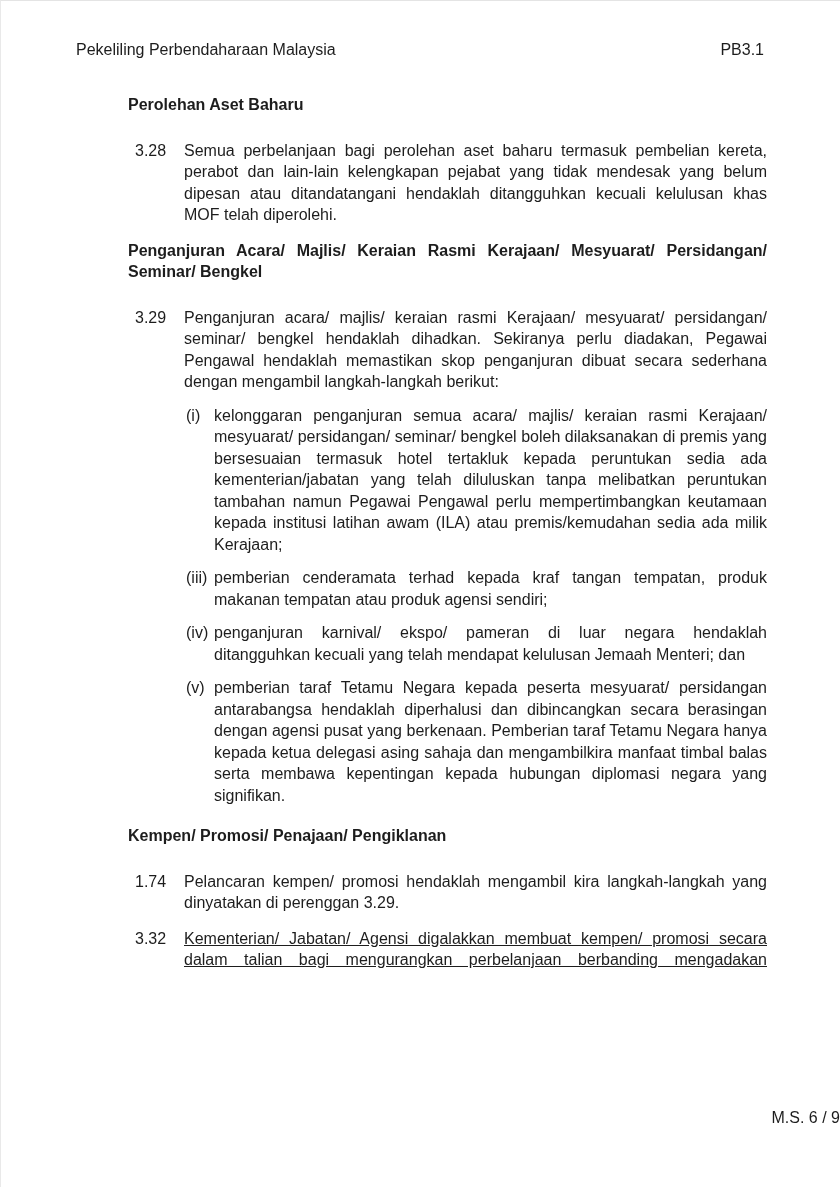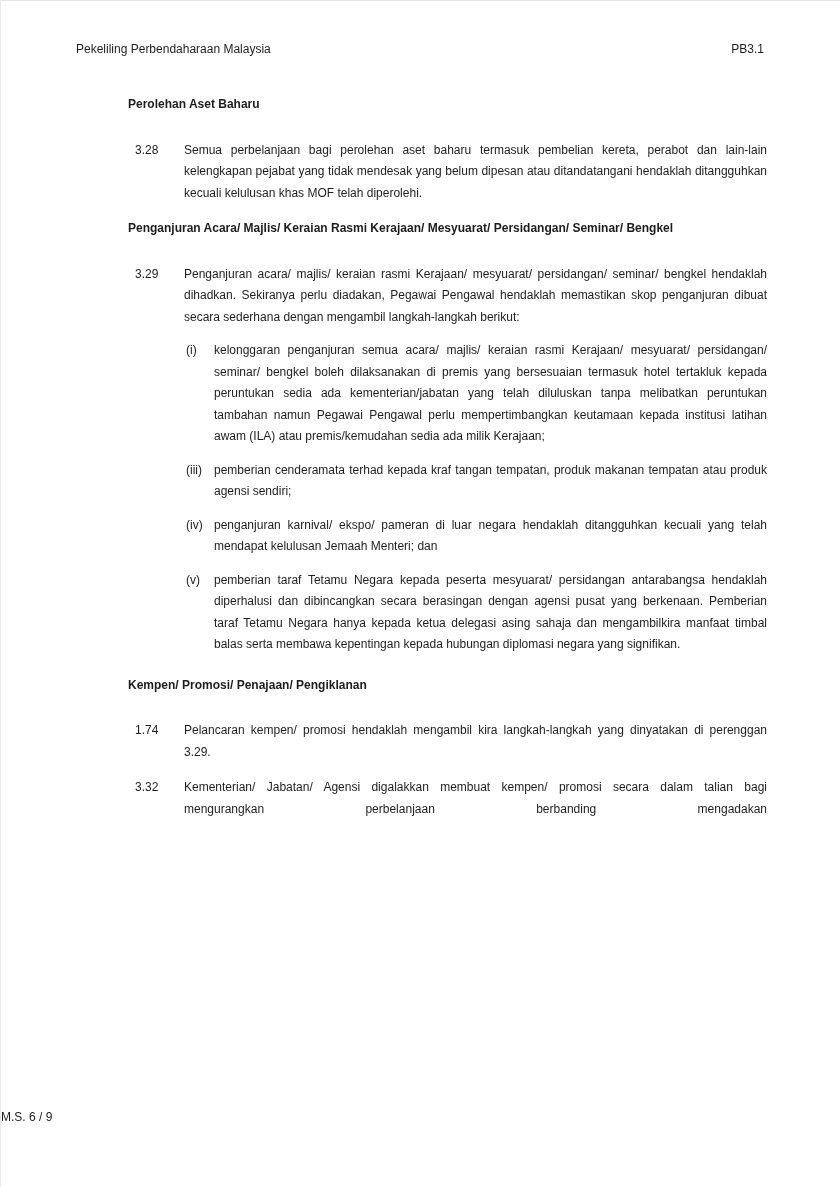--- a/index.html
+++ b/index.html
@@ -6,21 +6,21 @@
     margin: 0;
     padding: 0;
     background: #ffffff;
   }
   .page {
     position: relative;
     width: 840px;
     height: 1187px;
     background: #ffffff;
     font-family: "Liberation Sans", sans-serif;
-    font-size: 12px;
+    font-size: 16px;
     line-height: 21.5px;
     color: #1d1d1d;
     overflow: hidden;
     box-sizing: border-box;
     border-top: 1px solid #e4e4e4;
     border-left: 1px solid #e9e9e9;
   }
   .page-header {
     position: absolute;
     top: 38px;
@@ -60,27 +60,27 @@
     position: relative;
     padding-left: 86px;
     margin-top: 12px;
   }
   .list-marker {
     position: absolute;
     left: 58px;
     top: 0;
   }
   .list-text { display: block; }
-  .justify-last { text-align-last: justify; }
+  .justify-last { text-align-last: justify; text-decoration: underline; }
   .page-footer {
     position: absolute;
     top: 1106px;
     left: 0;
     right: 0;
-    text-align: left;
+    text-align: right;
   }
 </style>
 </head>
 <body>
 
 <div class="page">
 
   <div class="page-header">
     <span>Pekeliling Perbendaharaan Malaysia</span>
     <span>PB3.1</span>

